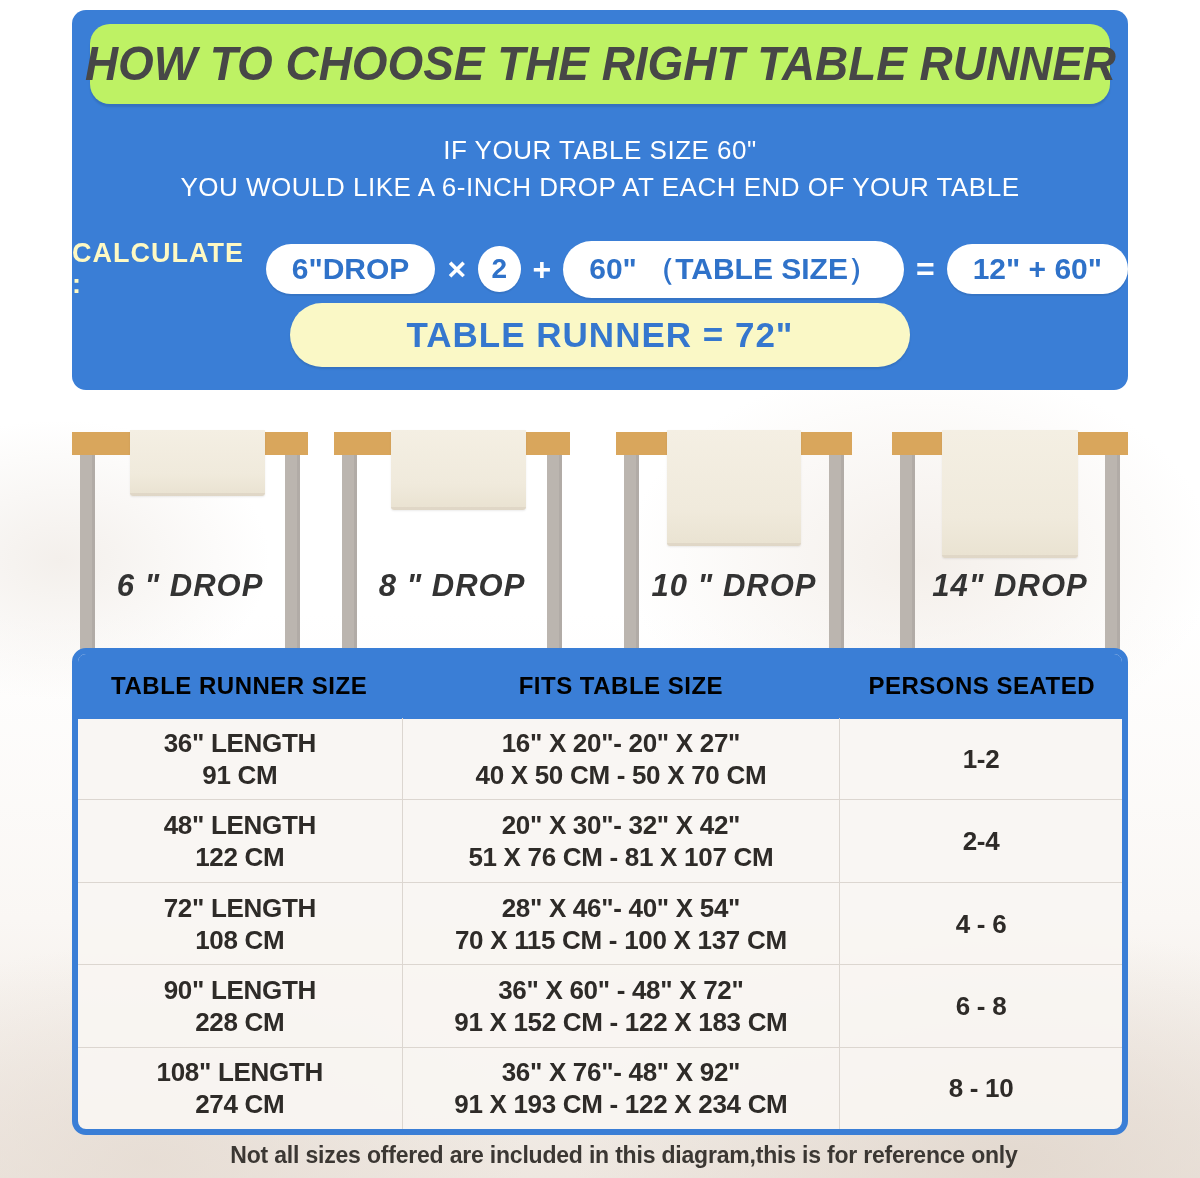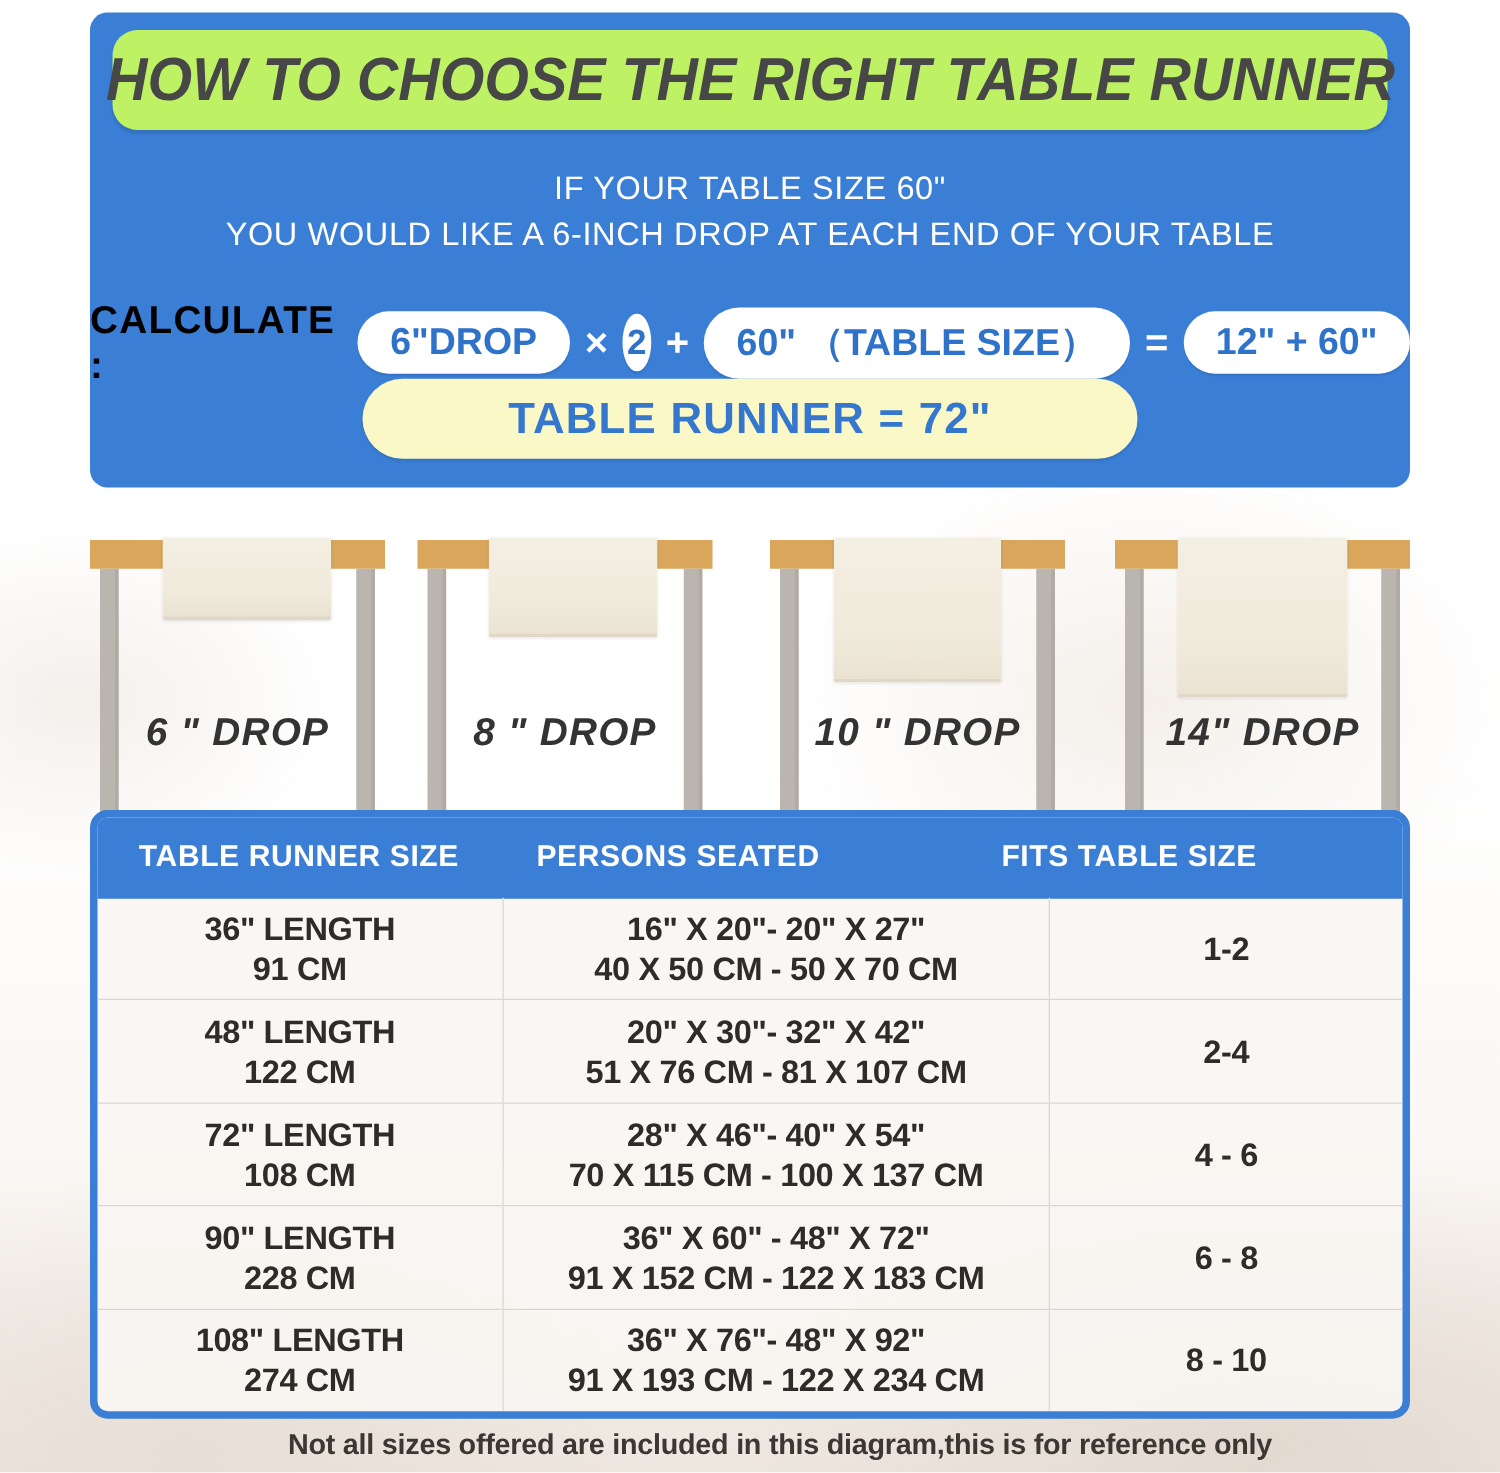--- a/index.html
+++ b/index.html
@@ -34,21 +34,21 @@
     letter-spacing:0px; white-space:nowrap; transform:scale(1.02,1.08);
   }
   .subtitle { position:absolute; left:0; width:100%; text-align:center; color:#ffffff;
     font-size:26px; font-weight:400; letter-spacing:0.5px; }
   .subtitle.l1 { top:125px; }
   .subtitle.l2 { top:162px; }
   .calc-row {
     position:absolute; left:0; top:228px; width:100%;
     display:flex; align-items:center; justify-content:center; gap:12px;
   }
-  .calc-label { color:#000000; font-size:31px; font-weight:800; letter-spacing:1px; margin-right:6px; }
+  .calc-label { color:#fef9c3; font-size:27px; font-weight:800; letter-spacing:1px; margin-right:6px; }
   .pill {
     background:#ffffff; color:#2F72C9; border-radius:999px;
     font-size:30px; font-weight:800; padding:8px 26px; white-space:nowrap;
     box-shadow:0 2px 1px rgba(0,0,0,0.08);
   }
   .op { color:#ffffff; font-size:32px; font-weight:800; }
   .num-circle {
     width:46px; height:46px; background:#ffffff; border-radius:50%;
     display:flex; align-items:center; justify-content:center;
     color:#2F72C9; font-size:28px; font-weight:800;
@@ -90,21 +90,21 @@
   
   .size-card {
     position:absolute; left:72px; top:648px; width:1056px; height:487px;
     border:6px solid #3A7ED6; border-radius:14px;
     background:rgba(248,245,242,0.92); overflow:hidden;
   }
   .size-head {
     display:flex; height:66px; background:#3A7ED6; align-items:center;
     margin:-1px; width:calc(100% + 2px);
   }
-  .size-head .hcell { color:#ffffff; font-size:24px; font-weight:800; text-align:center; letter-spacing:0.5px; }
+  .size-head .hcell { color:#000000; font-size:24px; font-weight:800; text-align:center; letter-spacing:0.5px; }
   .col1 { width:31%; } .col2 { width:42%; } .col3 { width:27%; }
   .size-body { display:flex; flex-direction:column; height:calc(100% - 64px); }
   .srow { flex:1; display:flex; align-items:center; border-top:1px solid #DCD6D0; }
   .srow:first-child { border-top:none; }
   .scell { display:flex; flex-direction:column; justify-content:center; align-items:center;
            height:100%; text-align:center; color:#2E2B28; }
   .scell.col2 { border-left:1px solid #DCD6D0; border-right:1px solid #DCD6D0; }
   .scell div { font-size:26px; font-weight:700; line-height:32px; letter-spacing:-0.3px; white-space:nowrap; }
   .scell.col3 div { font-size:26px; }
 
@@ -167,22 +167,22 @@
     <div class="runner"></div>
     <div class="tabletop"></div>
     <div class="leg left"></div>
     <div class="leg right"></div>
     <div class="drop-label">14" DROP</div>
   </div>
 
   <div class="size-card">
     <div class="size-head">
       <div class="hcell col1">TABLE RUNNER SIZE</div>
+      <div class="hcell col2">FITS TABLE SIZE</div>
       <div class="hcell col3">PERSONS SEATED</div>
-      <div class="hcell col2">FITS TABLE SIZE</div>
     </div>
     <div class="size-body">
 
       <div class="srow">
         <div class="scell col1">
           <div>36" LENGTH</div>
           <div>91 CM</div>
         </div>
         <div class="scell col2">
           <div>16" X 20"- 20" X 27"</div>

